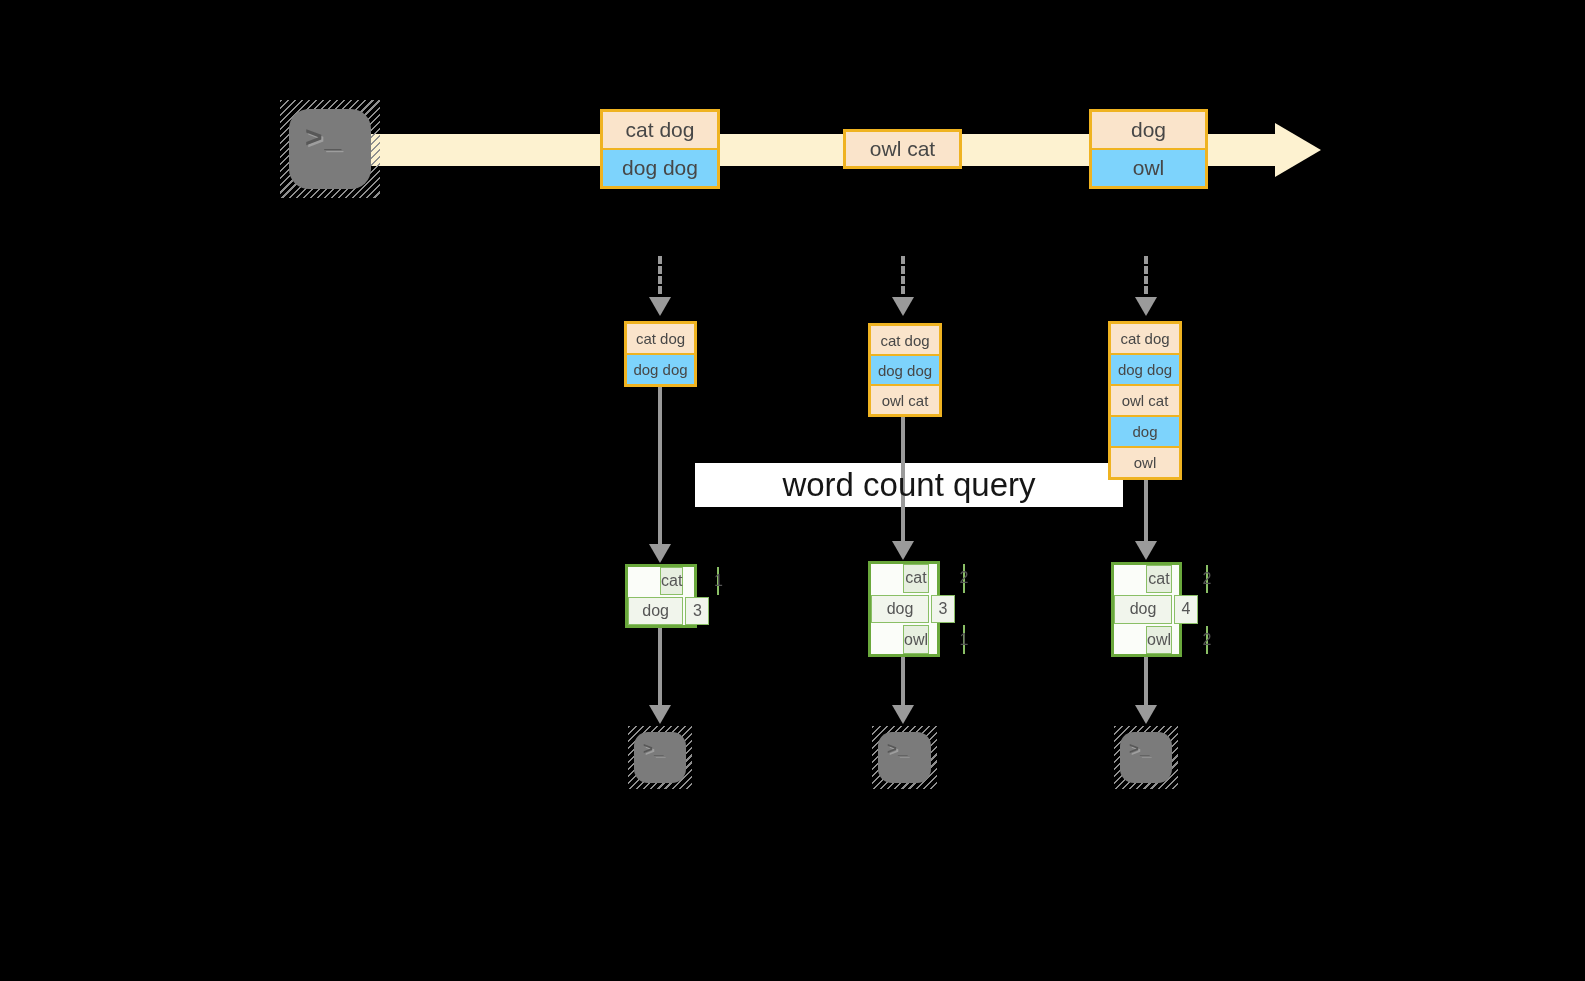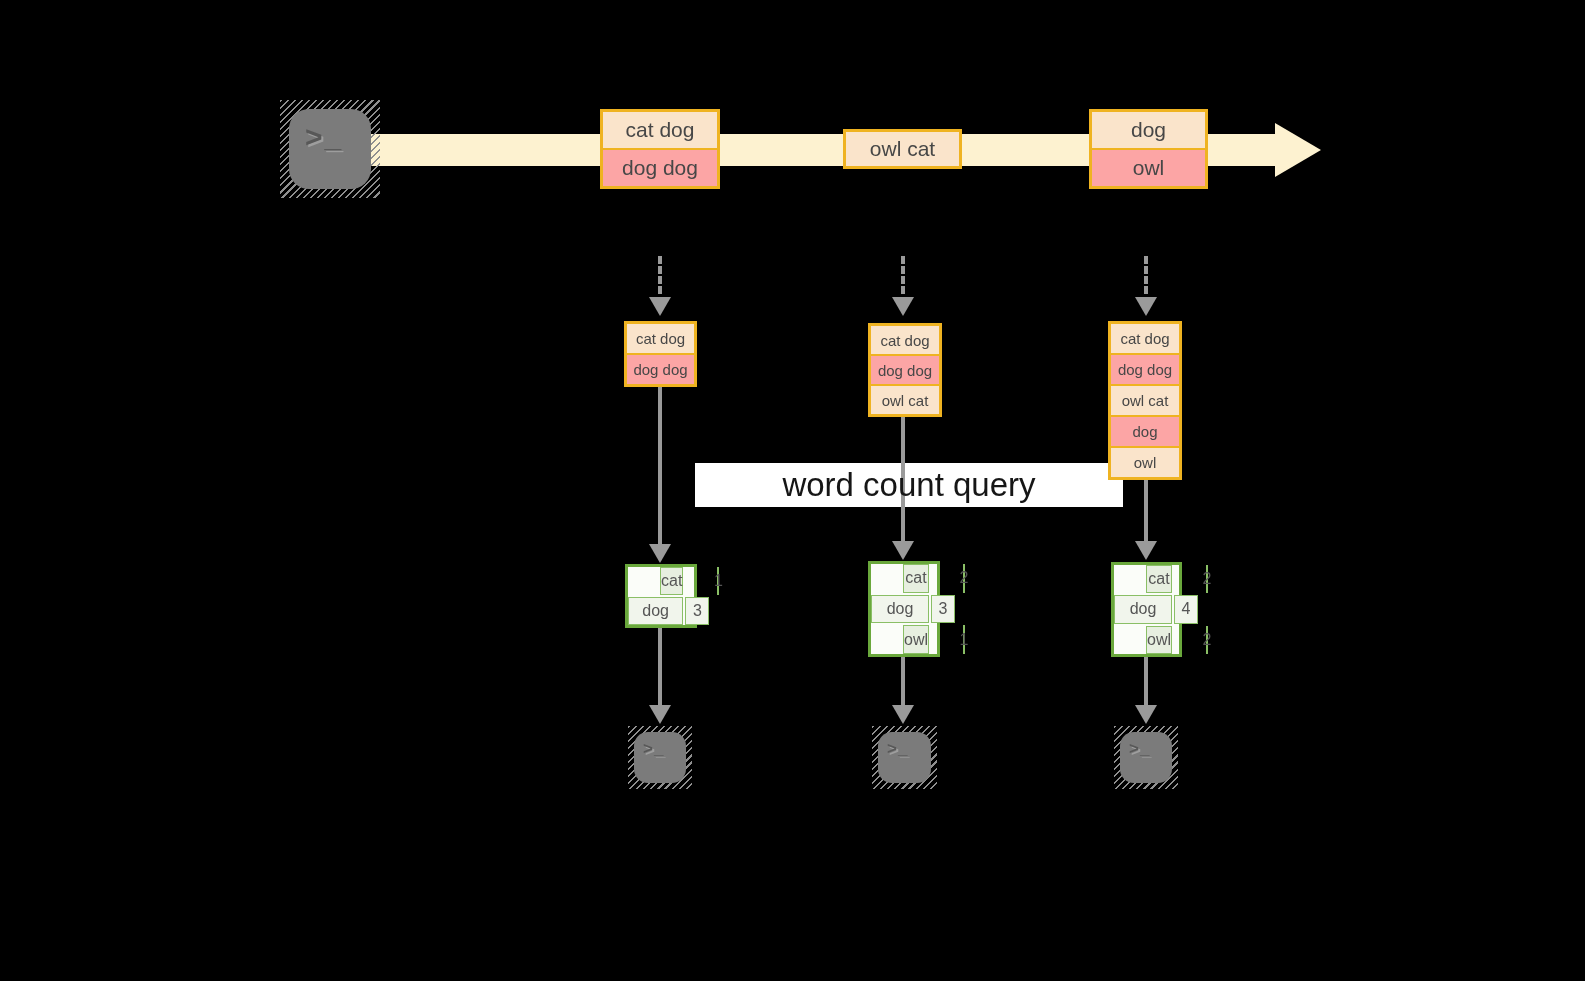--- a/index.html
+++ b/index.html
@@ -49,21 +49,21 @@
     display:flex;flex-direction:column;
     z-index:4;
   }
   .ev-cell{
     flex:1;display:flex;align-items:center;justify-content:center;
     font-size:21px;color:#474747;
     border-top:2px solid #efb321;
   }
   .ev-cell:first-child{border-top:none;}
   .fill-a{background:#fae4cb;}
-  .fill-b{background:#fca5a5;}
+  .fill-b{background:#7dd3fc;}
   
   .stack{
     position:absolute;
     border:3px solid #efb321;
     display:flex;flex-direction:column;
     z-index:8;
   }
   .stack .ev-cell{font-size:15px;}
   
   .v-dash{

